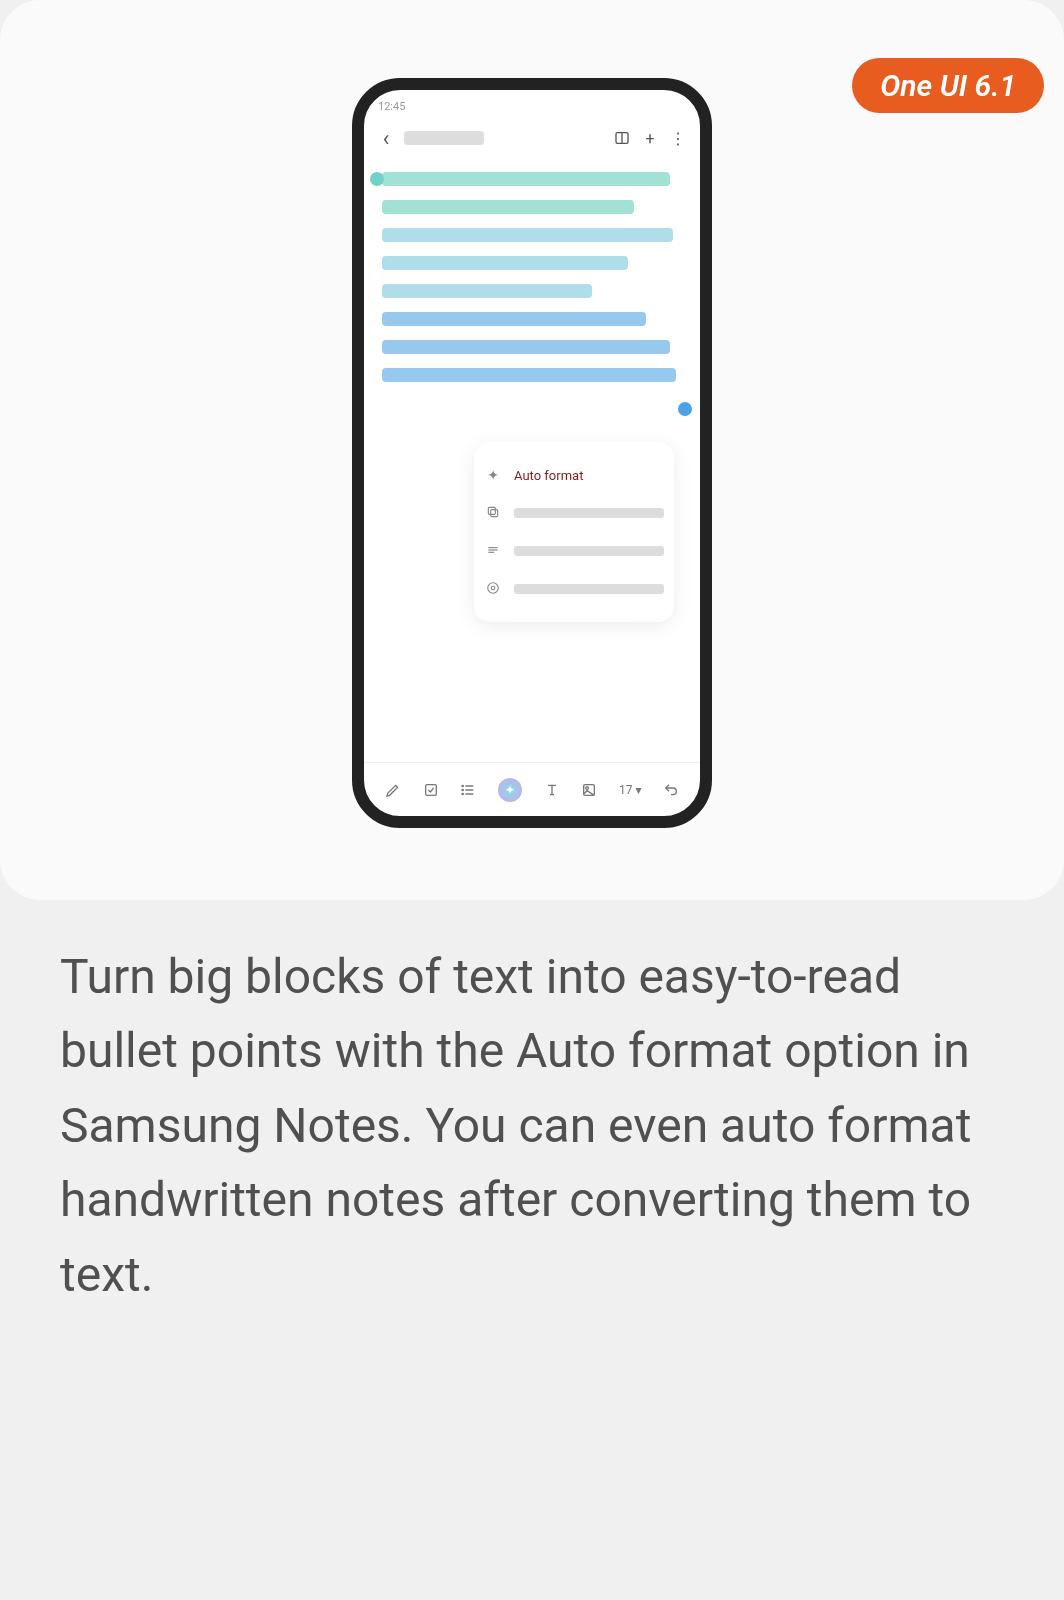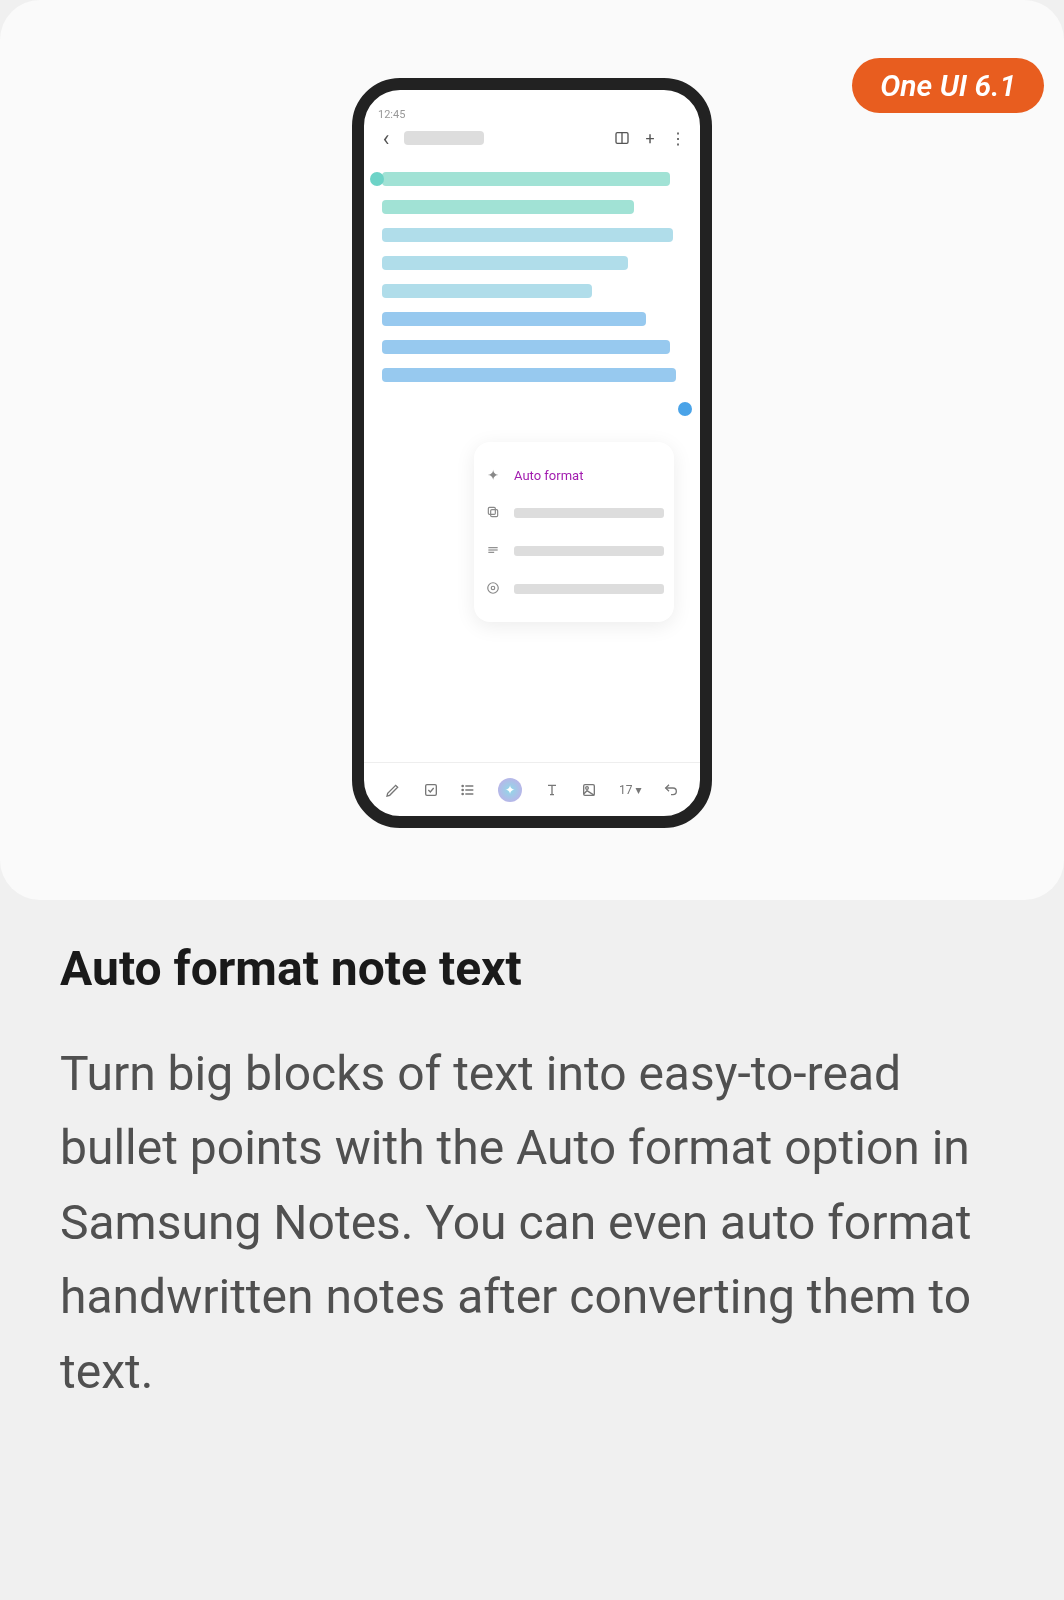--- a/index.html
+++ b/index.html
@@ -39,21 +39,21 @@
     transform: translateX(-50%);
     width: 360px;
     height: 750px;
     background: #fff;
     border: 12px solid #222;
     border-radius: 48px;
     overflow: hidden;
   }
   .statusbar {
     height: 24px;
-    padding: 18px 14px 0;
+    padding: 10px 14px 0;
     font-size: 11px;
     color: #999;
   }
   .appbar {
     height: 48px;
     display: flex;
     align-items: center;
     padding: 0 12px;
     gap: 8px;
   }
@@ -72,21 +72,21 @@
     top: 280px;
     left: 110px;
     width: 200px;
     background: #fff;
     border-radius: 16px;
     box-shadow: 0 4px 20px rgba(0,0,0,.08);
     padding: 14px 10px;
   }
   .menu-row { display: flex; align-items: center; gap: 12px; height: 38px; }
   .menu-ico { width: 18px; text-align: center; color: #888; font-size: 14px; }
-  .menu-lbl { font-size: 13px; color: #a21caf; }
+  .menu-lbl { font-size: 13px; color: #7f1d1d; }
   .menu-ph { flex: 1; height: 10px; background: #ddd; border-radius: 3px; }
   .toolbar {
     position: absolute;
     bottom: 0;
     left: 0; right: 0;
     height: 54px;
     border-top: 1px solid #eee;
     display: flex;
     align-items: center;
     justify-content: space-around;
@@ -235,15 +235,14 @@
         <svg width="16" height="16" viewBox="0 0 24 24" fill="none" stroke="currentColor" stroke-width="2">
             <path d="M9 14l-5-5 5-5"></path>
             <path d="M4 9h11a5 5 0 010 10h-3"></path>
           </svg>
       </span>
     </div>
   </div>
 </div>
 
 <div class="article">
-  <h2 class="h1">Auto format note text</h2>
   <p class="p">Turn big blocks of text into easy-to-read bullet points with the Auto format option in Samsung Notes. You can even auto format handwritten notes after converting them to text.</p>
 </div>
 
 </body></html>

